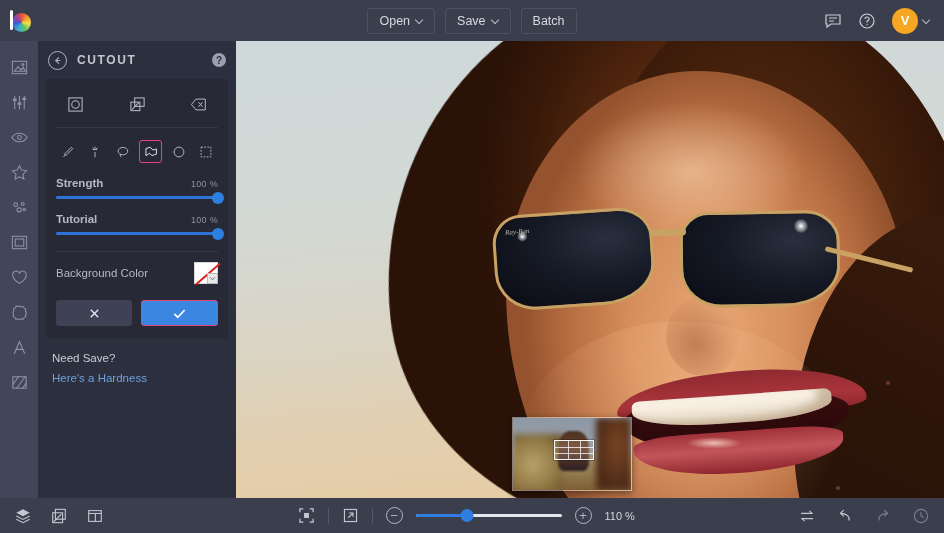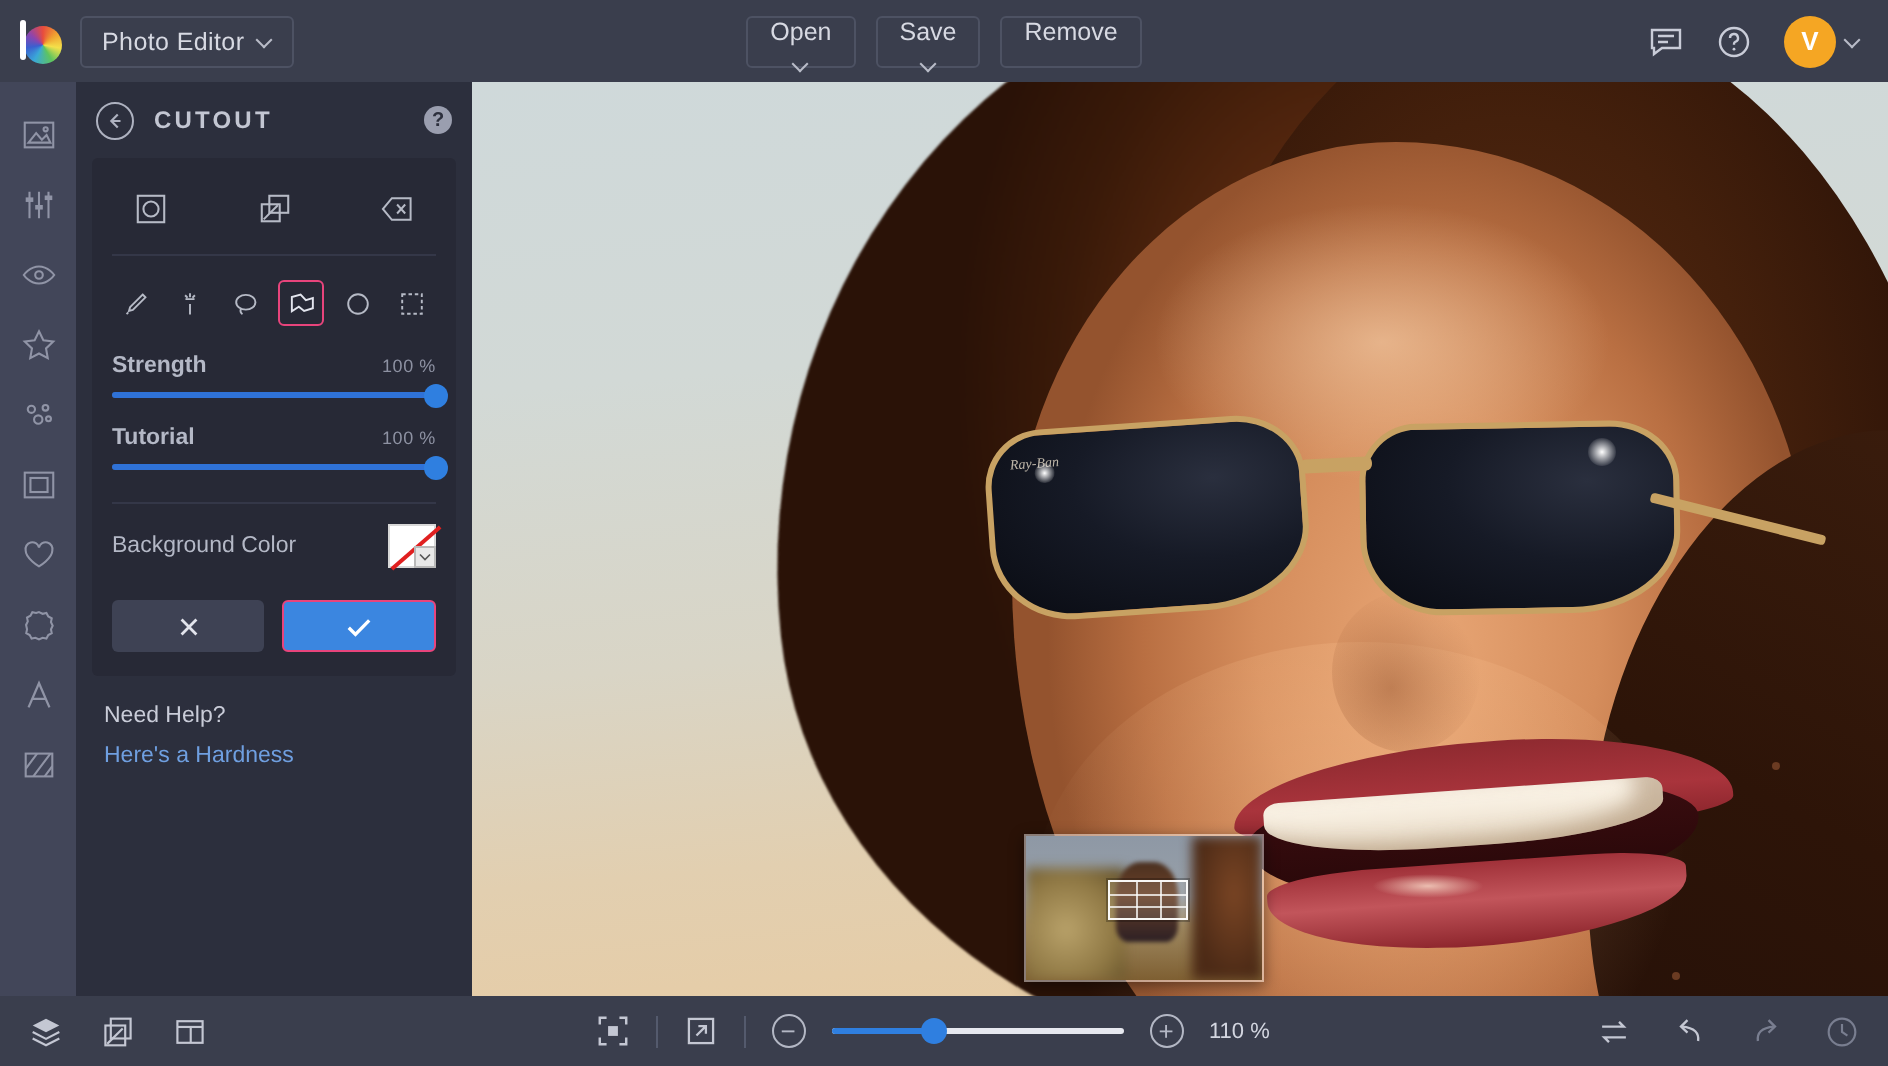--- a/index.html
+++ b/index.html
@@ -44,21 +44,21 @@
   .caret::after {
     content: ""; position: absolute; left: 0; top: 0;
     width: 5px; height: 5px; border-right: 1.3px solid #b9bcc8; border-bottom: 1.3px solid #b9bcc8;
     transform: rotate(45deg);
   }
   .top-center {
     position: absolute; left: 0; right: 0; top: 0; height: 41px;
     display: flex; align-items: center; justify-content: center; gap: 10px;
     pointer-events: none;
   }
-  .top-center > * { pointer-events: auto; flex-direction: column; }
+  .top-center > * { pointer-events: auto; }
   .tb-btn {
     display: flex; align-items: center; gap: 6px;
     height: 26px; padding: 0 11px;
     border: 1px solid #4d5263; border-radius: 3px;
     color: #d7d9e2; font-size: 12.5px; background: transparent; cursor: pointer;
   }
   .top-right {
     margin-left: auto; display: flex; align-items: center; gap: 16px;
     padding-right: 14px; z-index: 2;
   }
@@ -385,36 +385,32 @@
 
 <div class="app">
 
   <div class="topbar">
     <div class="logo-wrap">
       <div class="logo">
         <div class="ring"></div>
           <div class="stem"></div>
       </div>
     </div>
-    <button class="title-btn">
-      <span>Photo Editor</span>
-      <span class="caret"></span>
-    </button>
 
     <div class="top-center">
       <button class="tb-btn">
         <span>Open</span>
         <span class="caret"></span>
       </button>
       <button class="tb-btn">
         <span>Save</span>
         <span class="caret"></span>
       </button>
       <button class="tb-btn">
-        <span>Remove</span>
+        <span>Batch</span>
       </button>
     </div>
 
     <div class="top-right">
       <button class="icon-btn">
         <svg width="18" height="18" viewBox="0 0 18 18" fill="none" stroke="currentColor" stroke-width="1.2">
           <path d="M2 3h14v9H7l-4 3v-3H2z"></path>
             <path d="M5 6h8M5 9h5"></path>
         </svg>
       </button>
@@ -614,21 +610,21 @@
           </button>
           <button class="act-btn act-apply">
             <svg width="15" height="13" viewBox="0 0 16 14" fill="none" stroke="currentColor" stroke-width="1.8">
                 <path d="M2.5 7.4l3.6 3.6L13.5 3.4"></path>
               </svg>
           </button>
         </div>
       </div>
 
       <div class="help-block">
-        <div class="help-title">Need Help?</div>
+        <div class="help-title">Need Save?</div>
         <a class="help-link">Here's a Hardness</a>
       </div>
     </div>
 
     <div class="canvas-wrap">
       <div class="photo">
         <div class="sky"></div>
         <div class="hair"></div>
         <div class="hair2"></div>
         <div class="face"></div>

